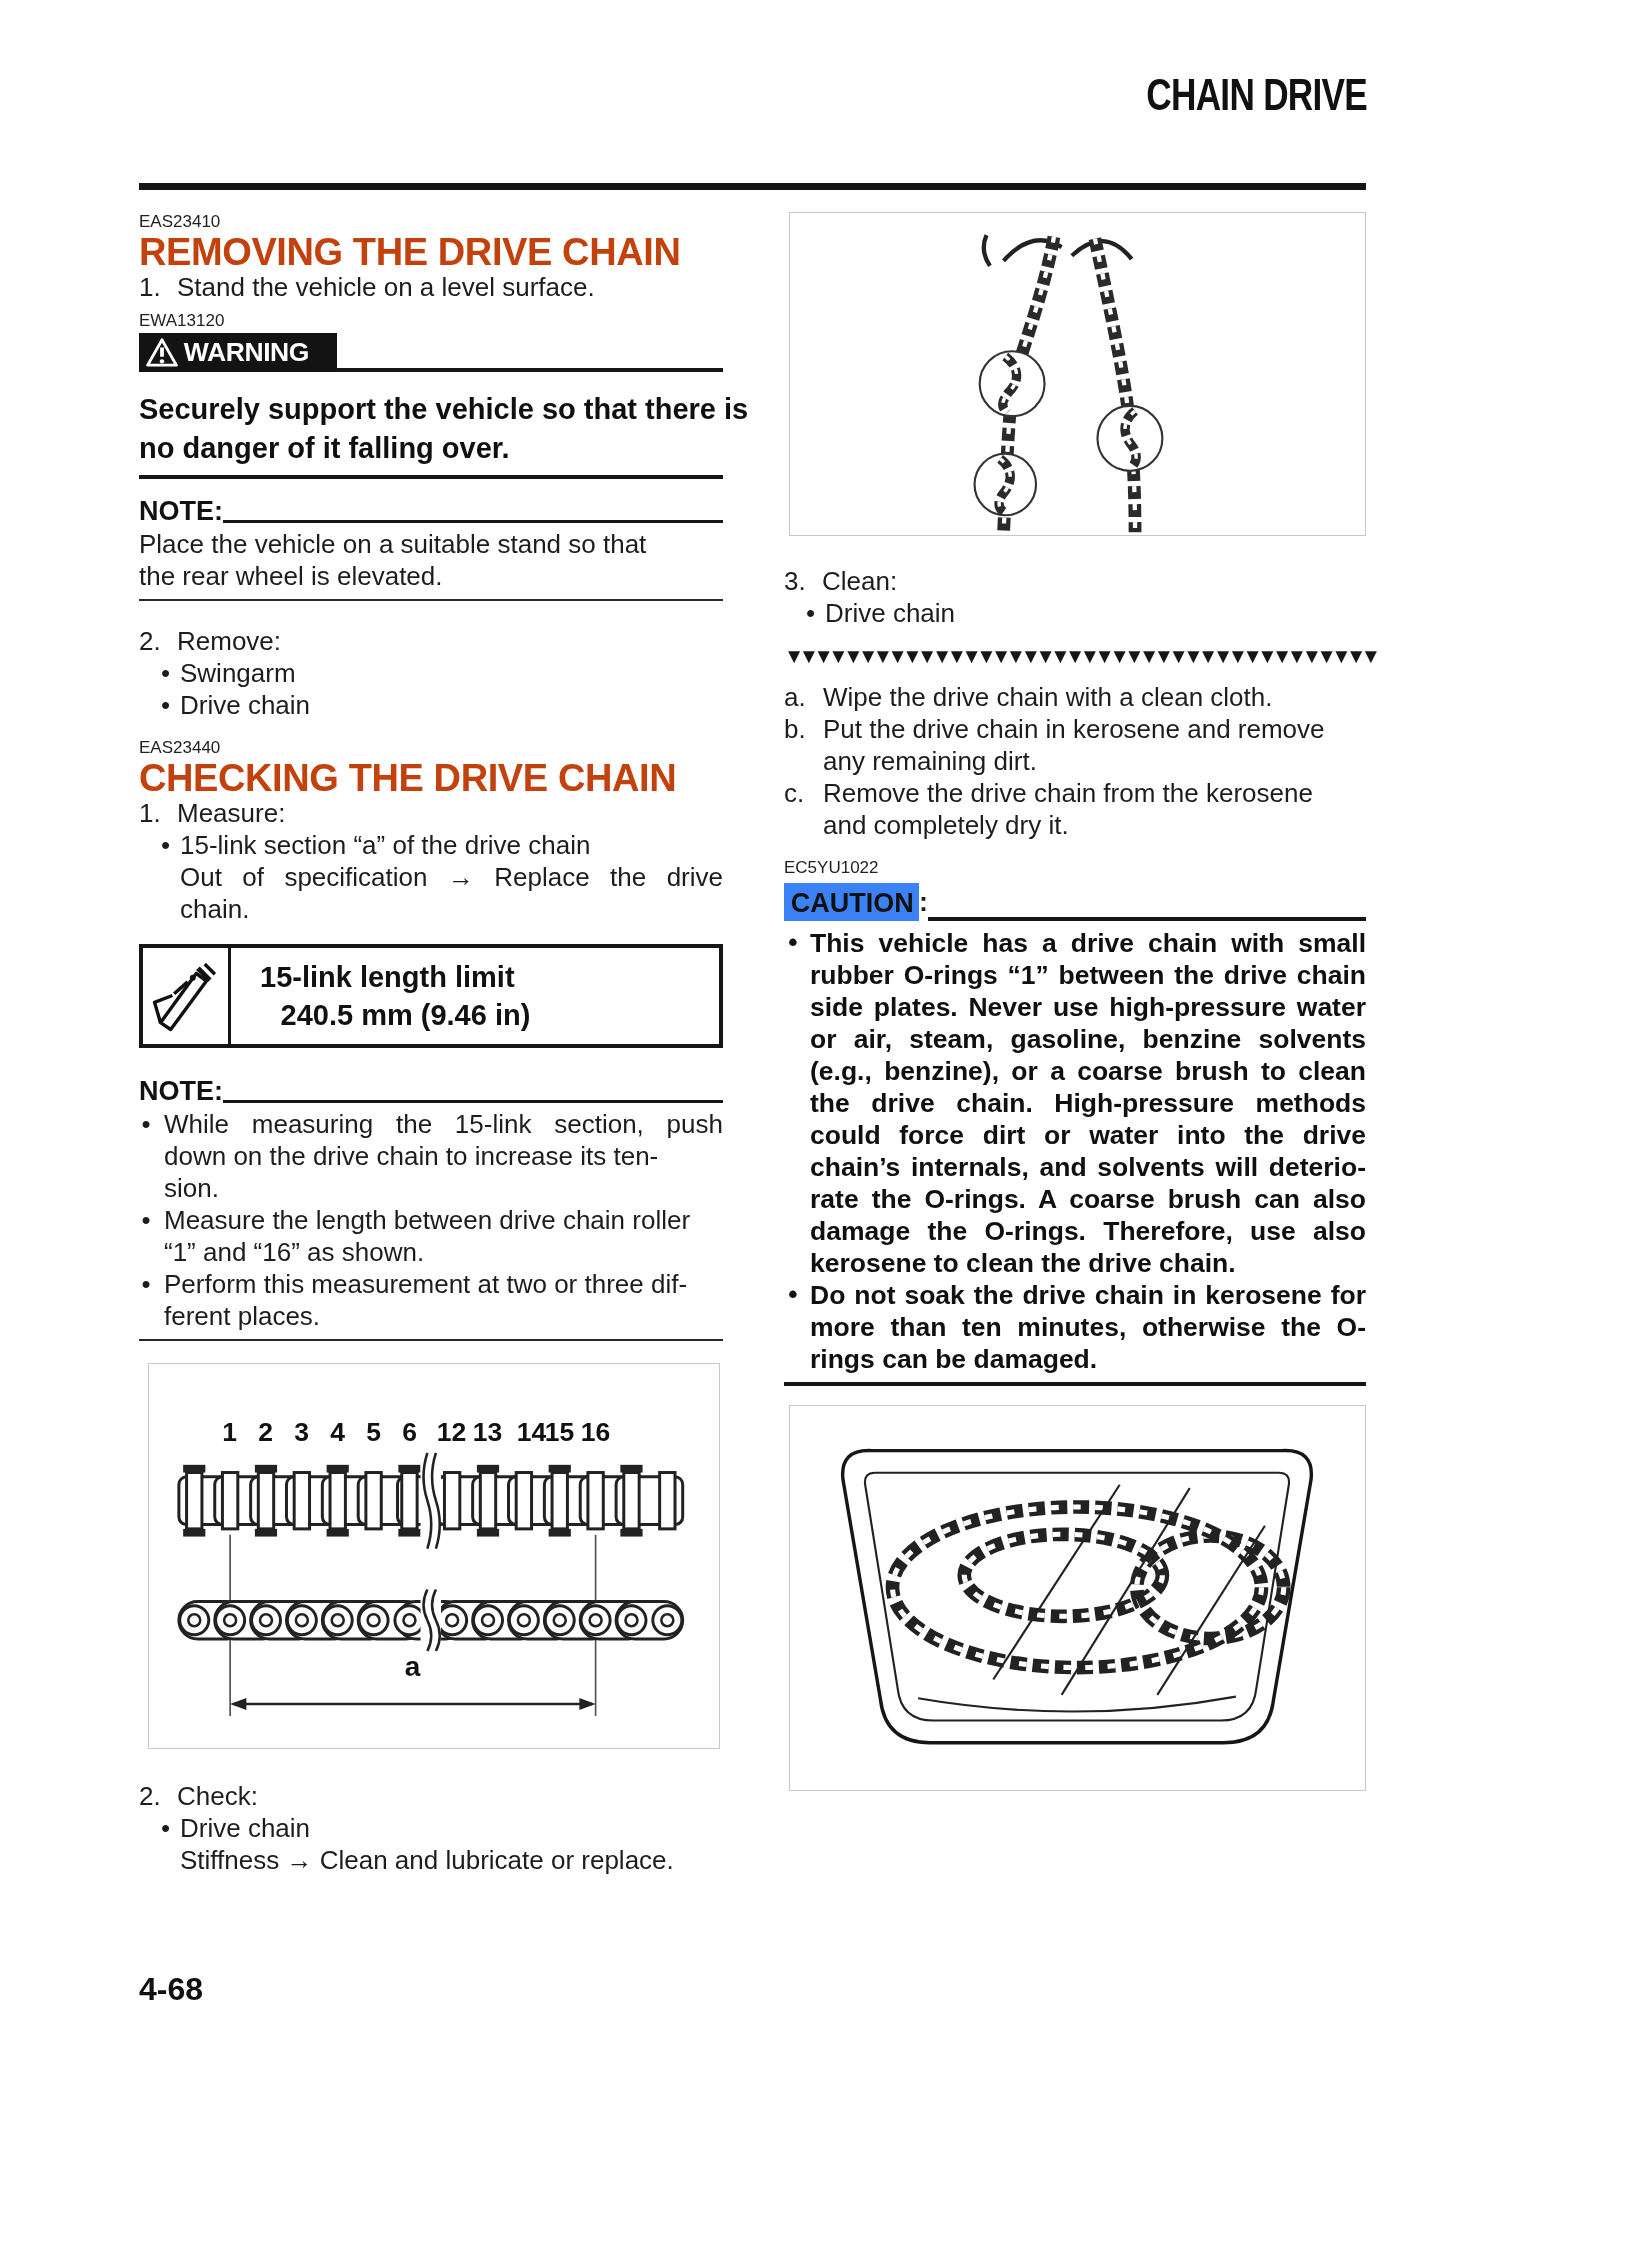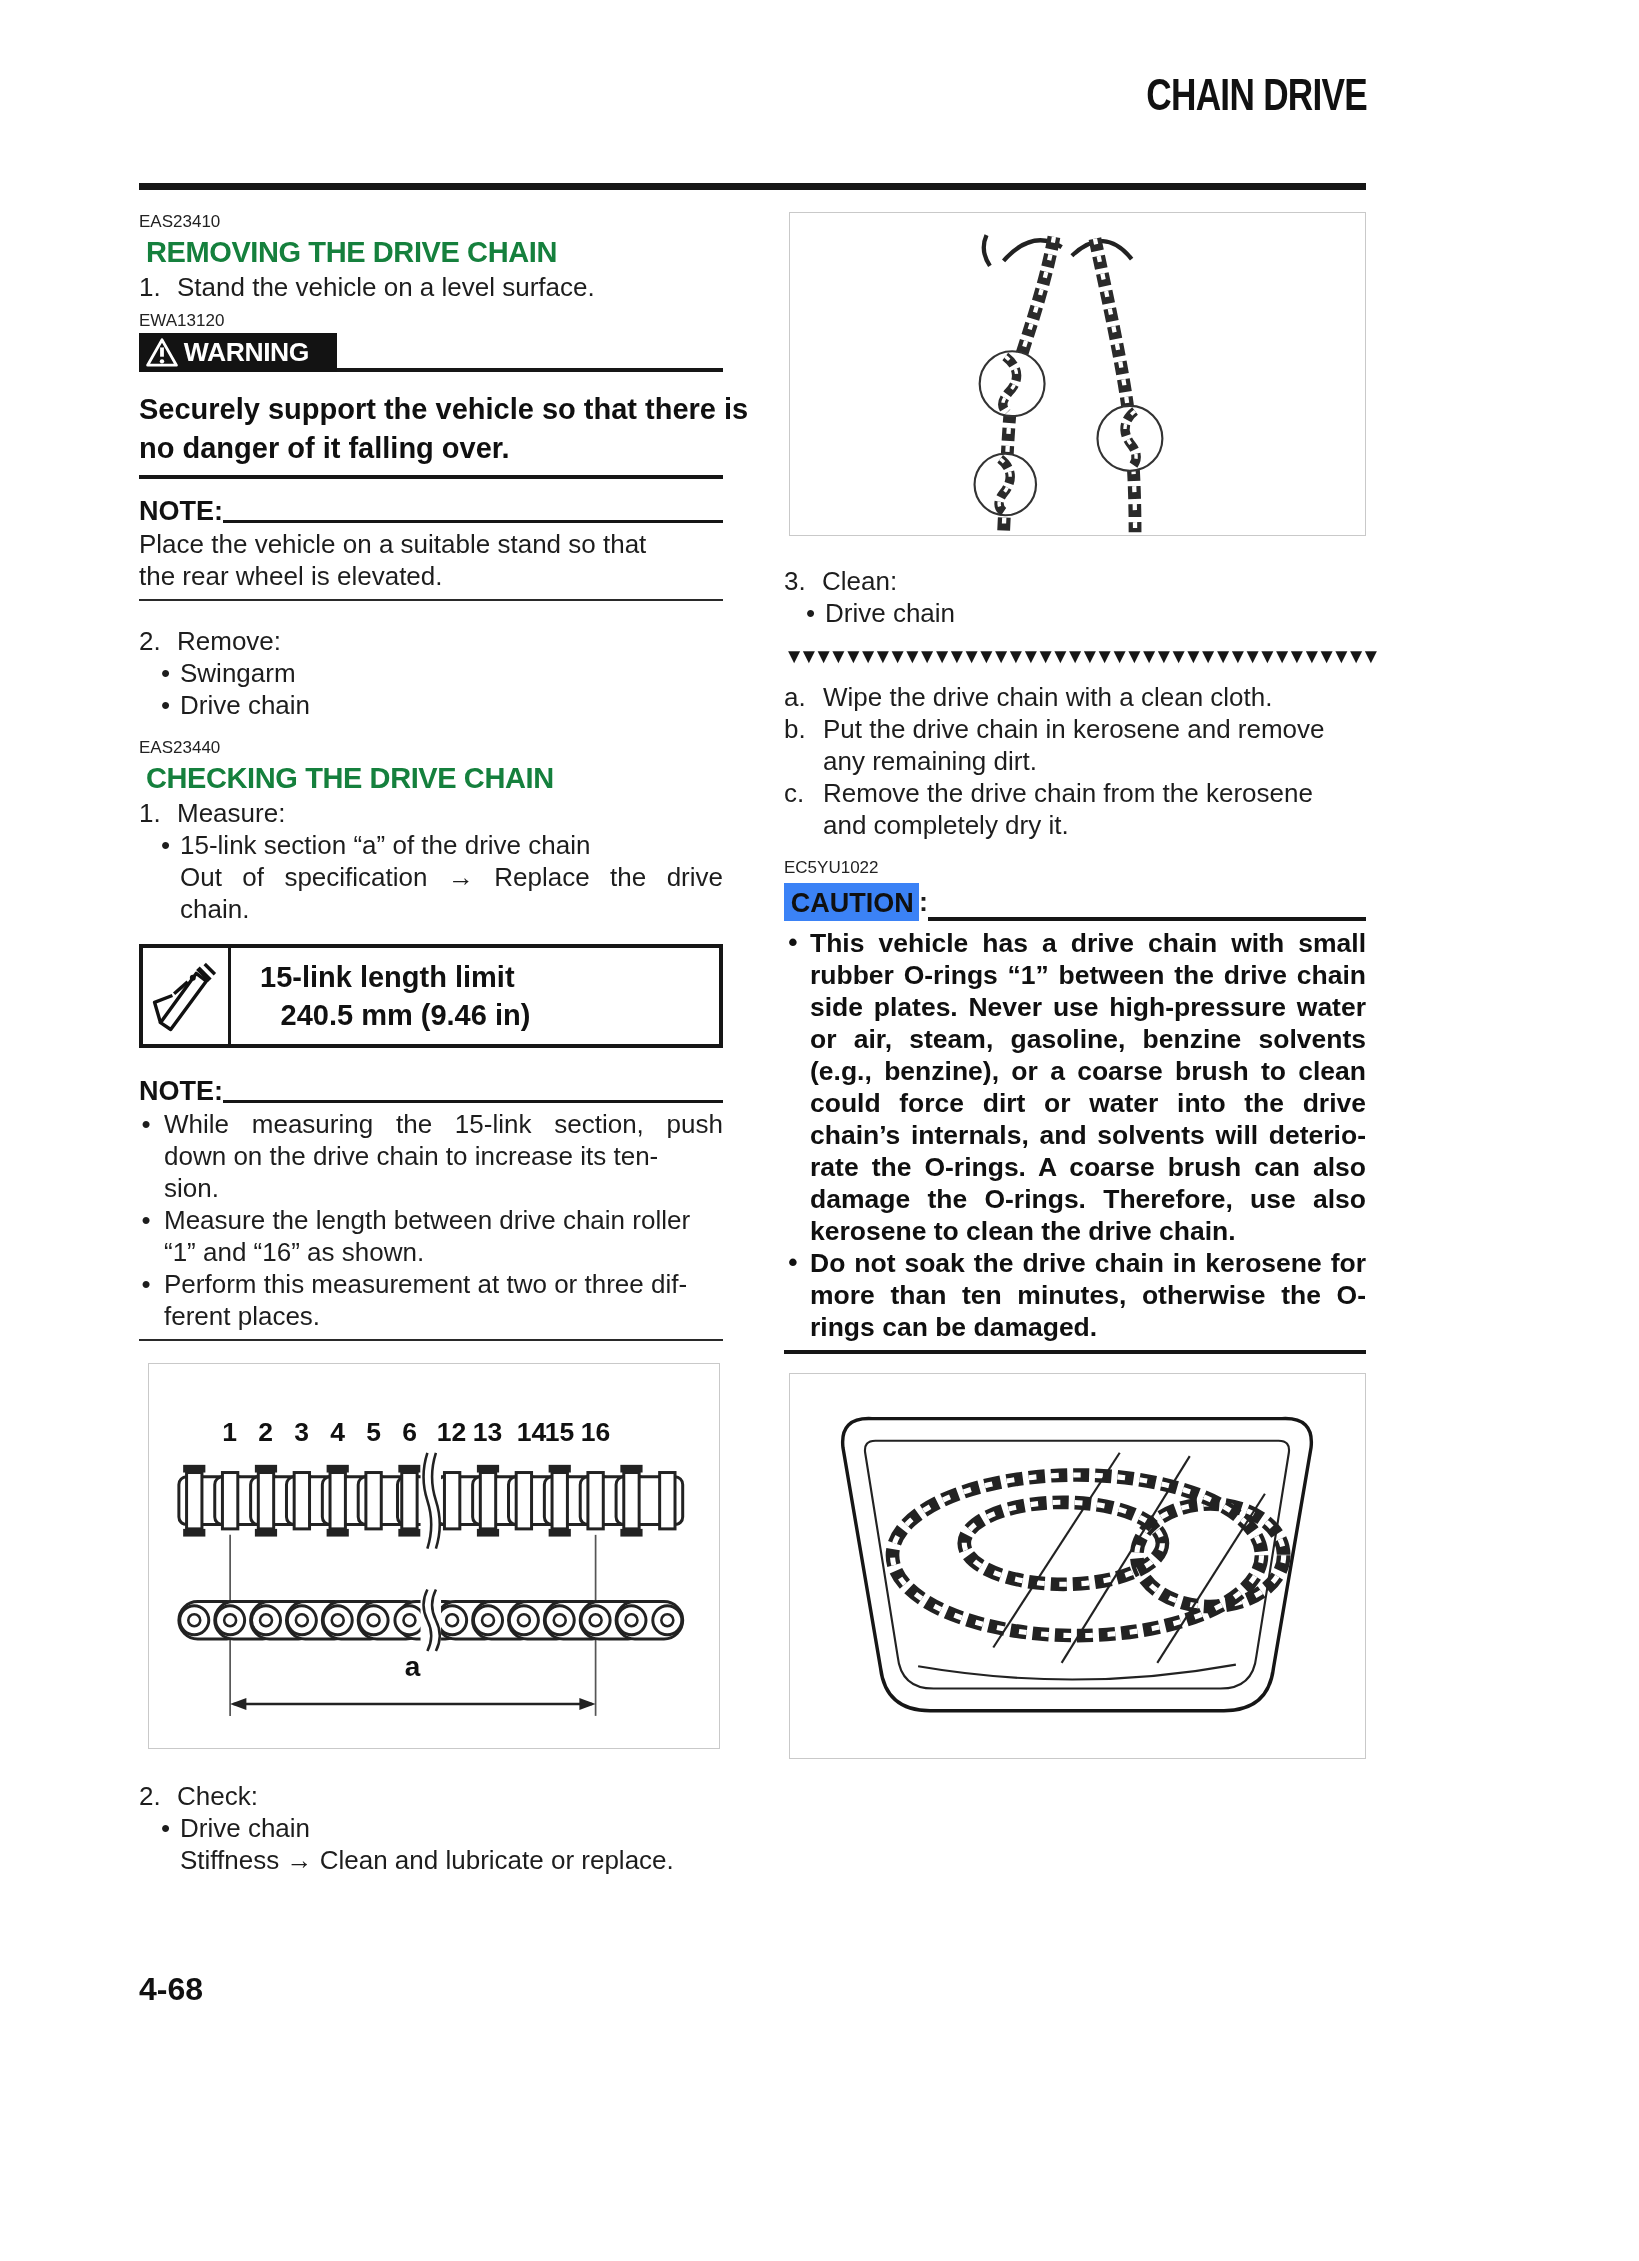--- a/index.html
+++ b/index.html
@@ -8,21 +8,21 @@
   
   .page-title{position:absolute;top:70px;right:273px;font-size:44px;font-weight:bold;letter-spacing:-0.9px;transform:scaleX(.80);transform-origin:right center;white-space:nowrap;color:#111;}
   .rule-main{position:absolute;left:139px;top:183px;width:1227px;height:6.8px;background:#161616;}
 
   
   .col{position:absolute;top:212px;}
   .col-left{left:139px;width:584px;z-index:1;}
   .col-right{left:784px;width:582px;z-index:2;}
 
   .code{font-size:17px;line-height:20.5px;color:#222;}
-  .sec-heading{font-size:29px;line-height:38px;font-weight:bold;letter-spacing:-0.4px;white-space:nowrap;color:#15803d;margin-left:7px;}
+  .sec-heading{font-size:38px;line-height:38px;font-weight:bold;letter-spacing:-0.4px;white-space:nowrap;color:#c2410c;}
   .ln{font-size:26px;line-height:32px;white-space:pre;color:#1d1d1d;}
   .jl{white-space:normal;text-align:justify;text-align-last:justify;}
   .step{position:relative;padding-left:38px;}
   .step-num{position:absolute;left:0;top:0;}
   .bul{position:relative;padding-left:41px;}
   .bul .dot{position:absolute;left:22px;top:0;}
   .bul2{position:relative;padding-left:25px;}
   .bul2 .dot{position:absolute;left:2.6px;top:0;}
   .bul3{position:relative;padding-left:26px;}
   .bul3 .dot{position:absolute;left:4.3px;top:-1.7px;font-size:20.5px;}
@@ -379,20 +379,21 @@
   </div>
 
   <div class="caut-body">
     <div class="bul3">
       <span class="dot ln">•</span>
       <div class="ln jl">This vehicle has a drive chain with small</div>
       <div class="ln jl">rubber O-rings “1” between the drive chain</div>
       <div class="ln jl">side plates. Never use high-pressure water</div>
       <div class="ln jl">or air, steam, gasoline, benzine solvents</div>
       <div class="ln jl">(e.g., benzine), or a coarse brush to clean</div>
+      <div class="ln jl">the drive chain. High-pressure methods</div>
       <div class="ln jl">could force dirt or water into the drive</div>
       <div class="ln jl">chain’s internals, and solvents will deterio-</div>
       <div class="ln jl">rate the O-rings. A coarse brush can also</div>
       <div class="ln jl">damage the O-rings. Therefore, use also</div>
       <div class="ln">kerosene to clean the drive chain.</div>
     </div>
     <div class="bul3">
       <span class="dot ln">•</span>
       <div class="ln jl">Do not soak the drive chain in kerosene for</div>
       <div class="ln jl">more than ten minutes, otherwise the O-</div>

